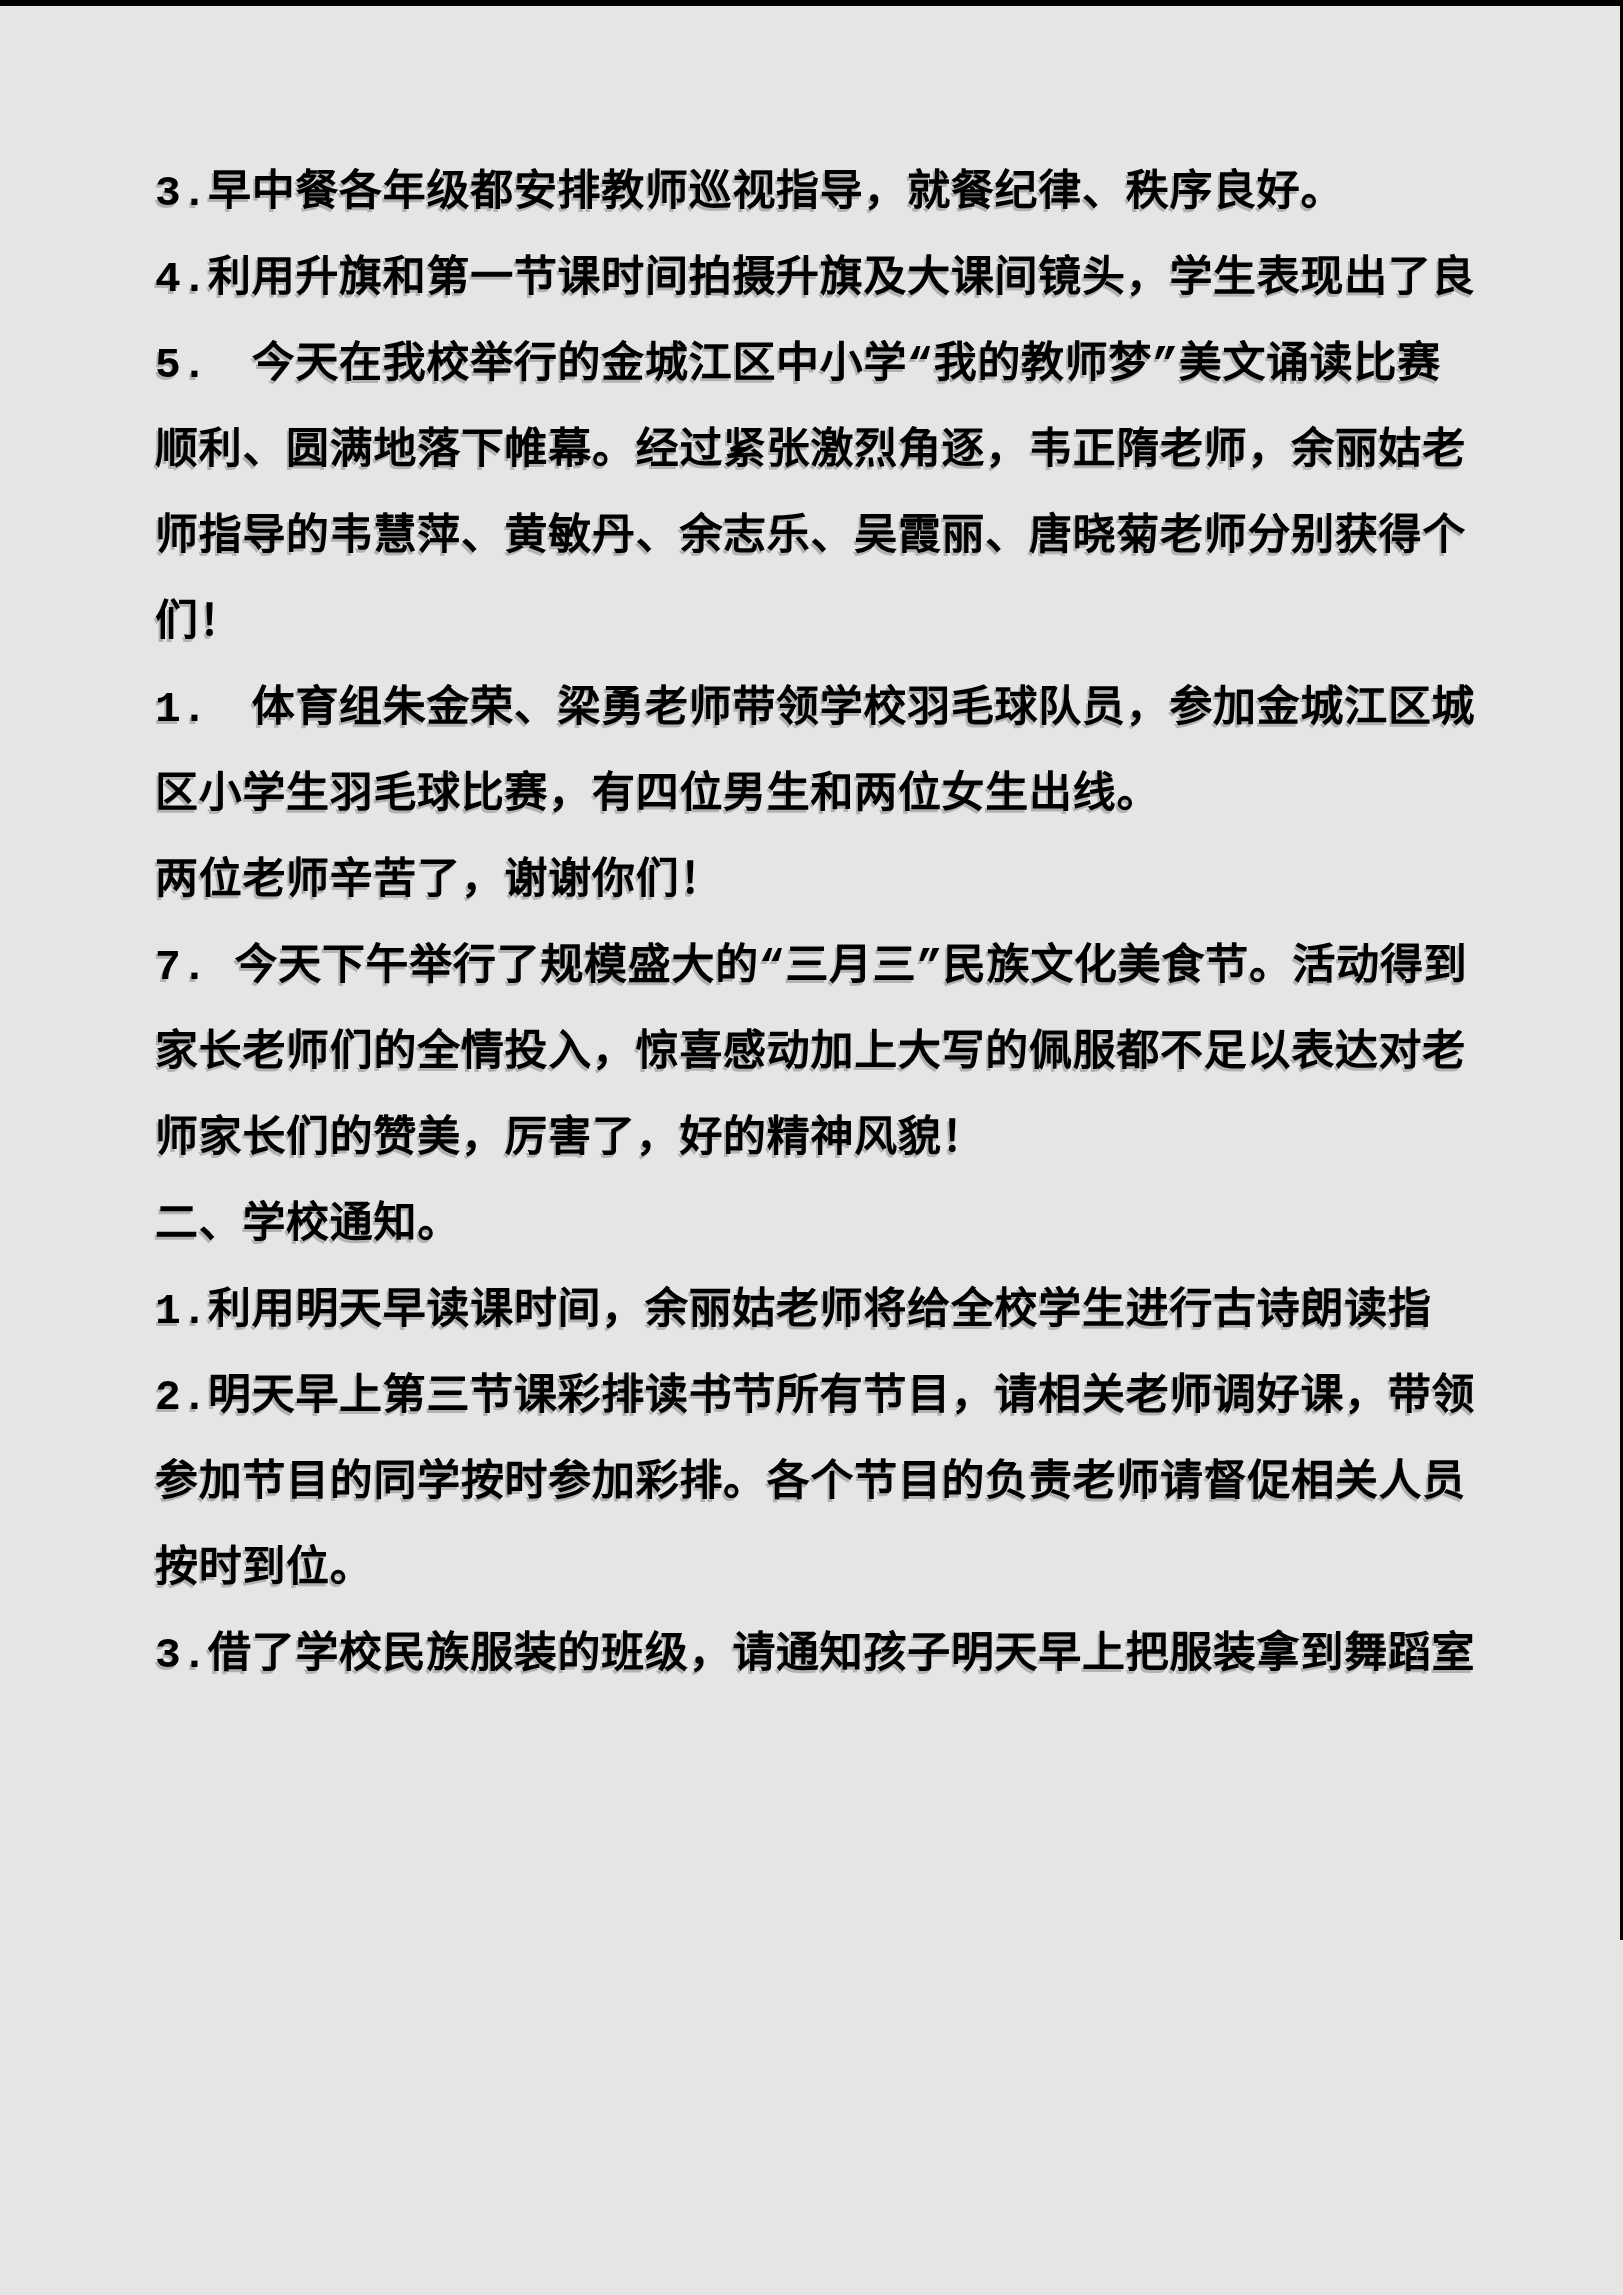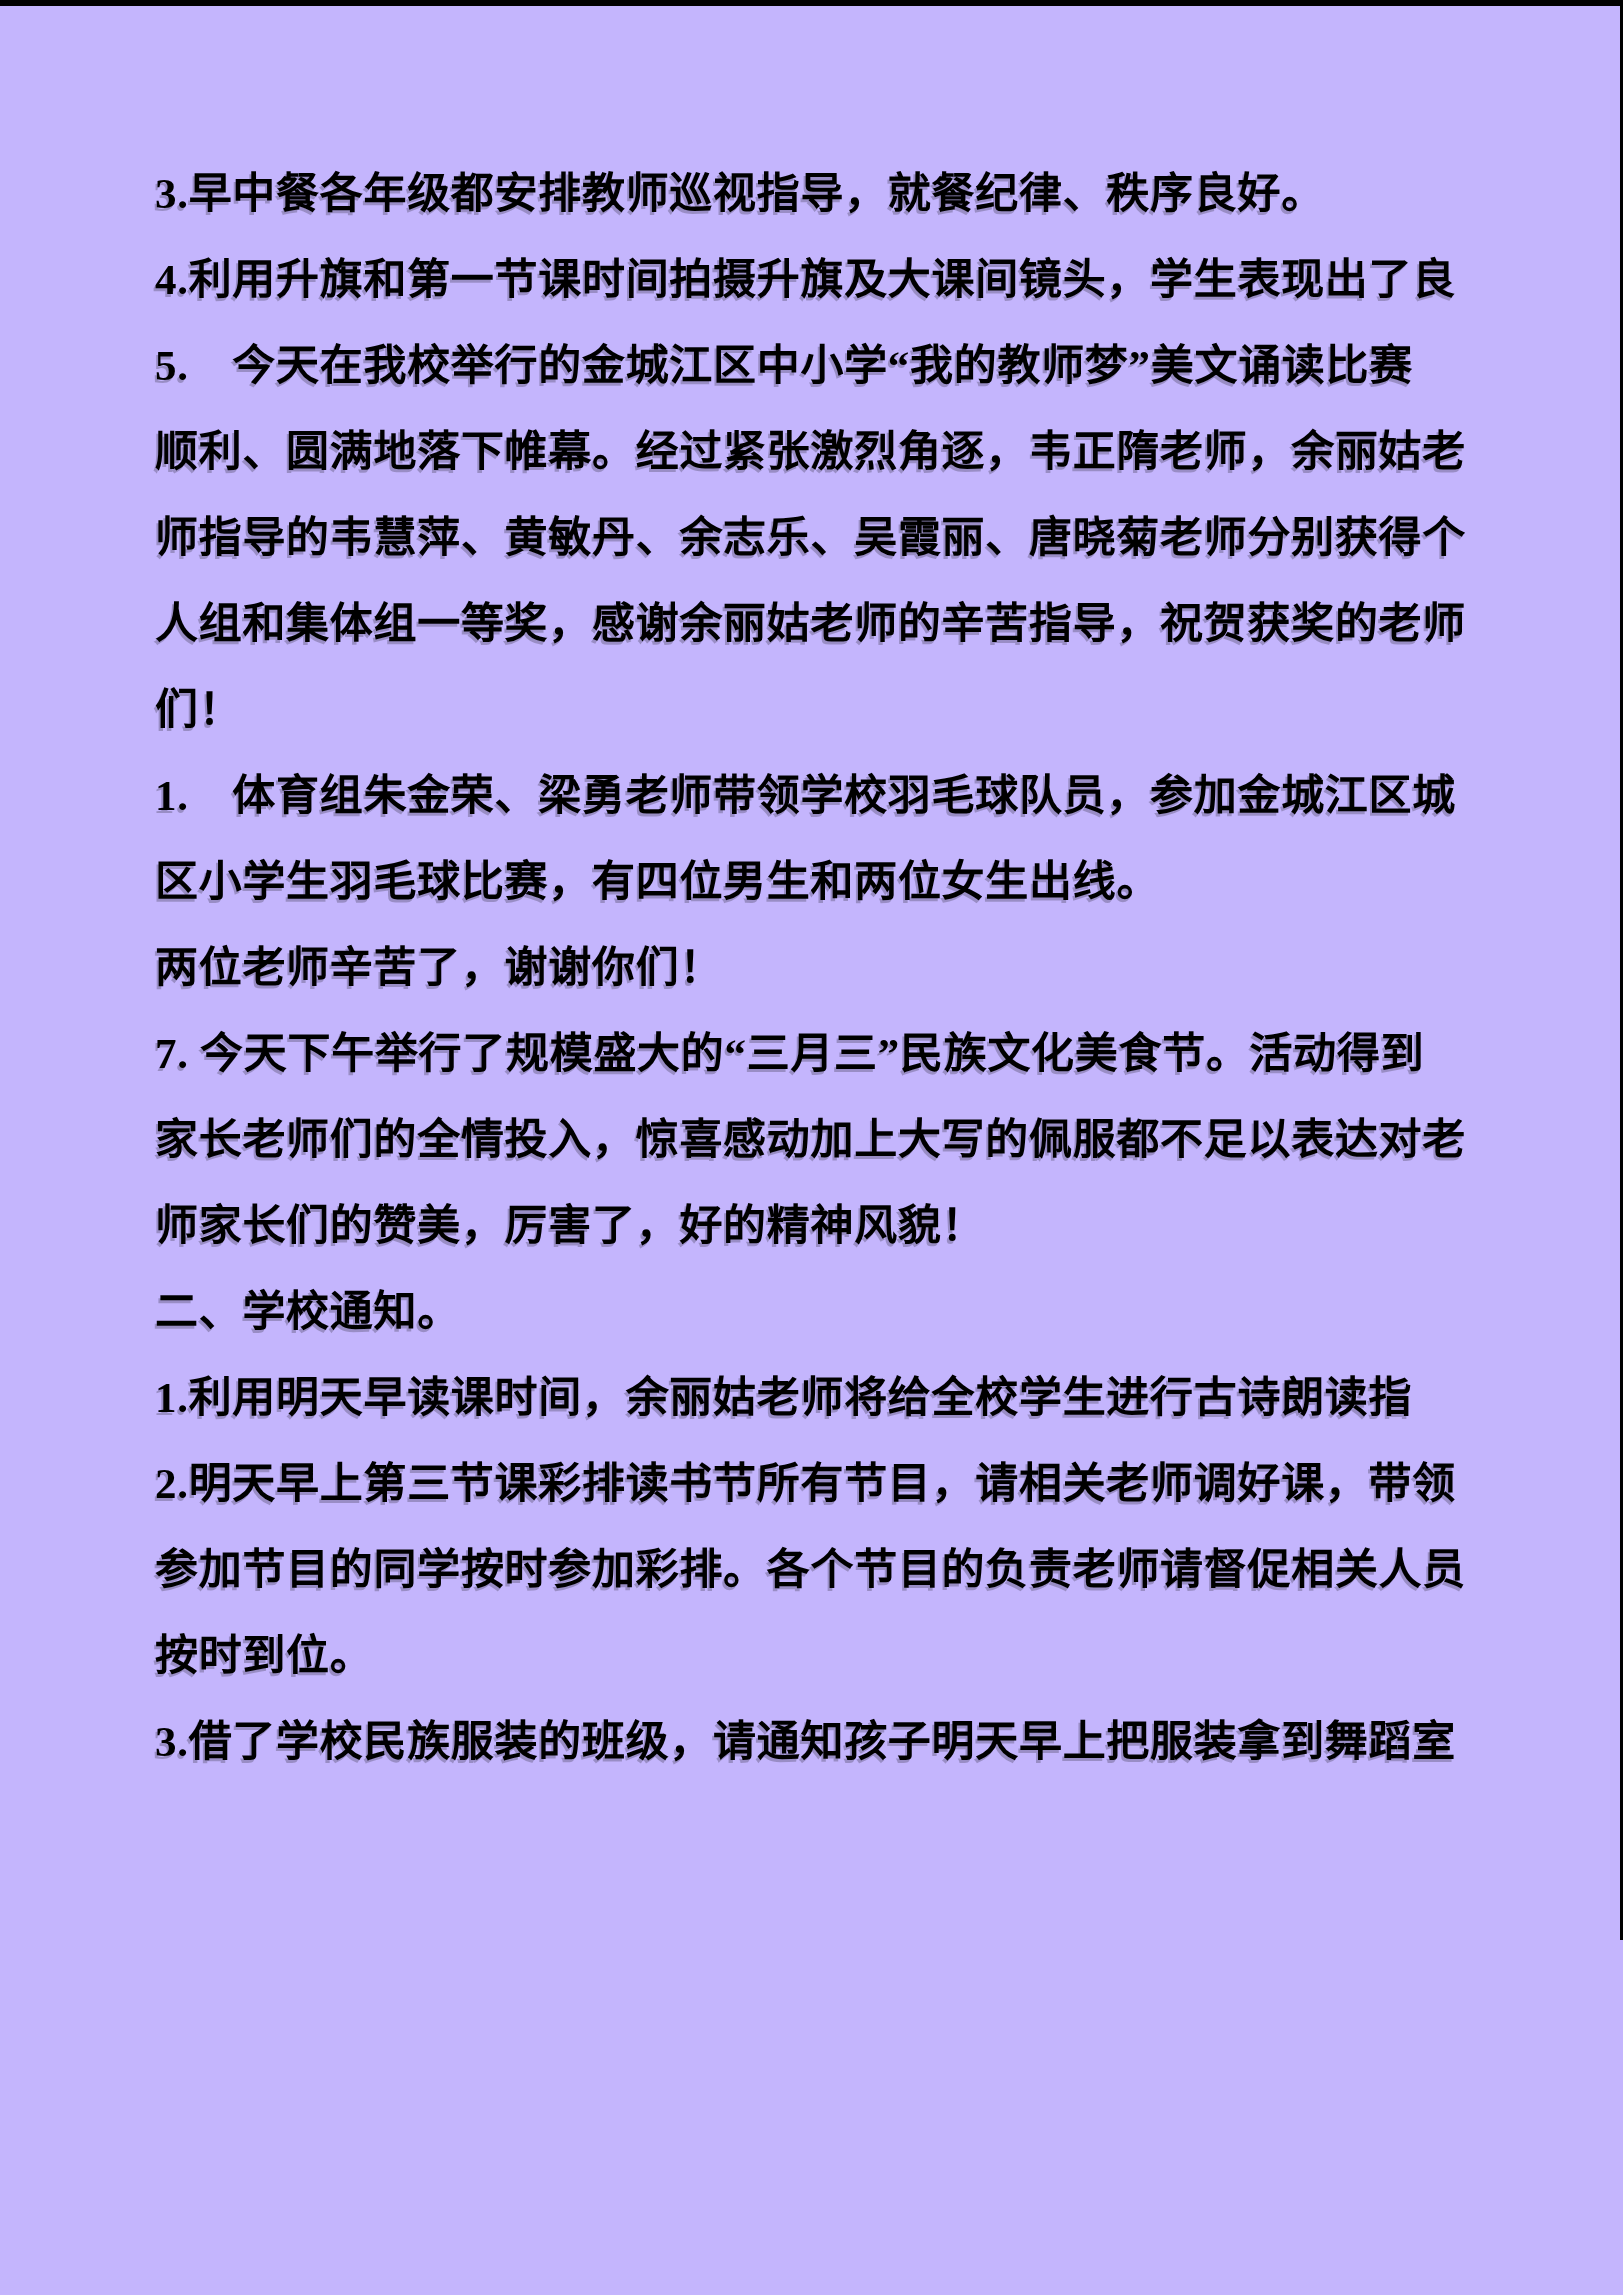--- a/index.html
+++ b/index.html
@@ -4,23 +4,23 @@
 <style>
   html, body {
     margin: 0;
     padding: 0;
     background: #ffffff;
   }
   .page {
     position: relative;
     width: 1623px;
     height: 2295px;
-    background: #c4b5fd;
+    background: #e5e5e5;
     overflow: hidden;
-    font-family: Liberation Serif, serif;
+    font-family: Liberation Mono, monospace;
   }
   .page-top-border {
     position: absolute;
     top: 0;
     left: 0;
     width: 1623px;
     height: 6.1px;
     background: #000000;
   }
   .page-right-border {
@@ -53,21 +53,20 @@
 
 <div class="page">
   <div class="page-top-border"></div>
   <div class="page-right-border"></div>
   <div class="doc-body">
       <div class="line">3.早中餐各年级都安排教师巡视指导，就餐纪律、秩序良好。</div>
       <div class="line">4.利用升旗和第一节课时间拍摄升旗及大课间镜头，学生表现出了良</div>
       <div class="line">5.　今天在我校举行的金城江区中小学“我的教师梦”美文诵读比赛</div>
       <div class="line">顺利、圆满地落下帷幕。经过紧张激烈角逐，韦正隋老师，余丽姑老</div>
       <div class="line">师指导的韦慧萍、黄敏丹、余志乐、吴霞丽、唐晓菊老师分别获得个</div>
-      <div class="line">人组和集体组一等奖，感谢余丽姑老师的辛苦指导，祝贺获奖的老师</div>
       <div class="line">们！</div>
       <div class="line">1.　体育组朱金荣、梁勇老师带领学校羽毛球队员，参加金城江区城</div>
       <div class="line">区小学生羽毛球比赛，有四位男生和两位女生出线。</div>
       <div class="line">两位老师辛苦了，谢谢你们！</div>
       <div class="line">7. 今天下午举行了规模盛大的“三月三”民族文化美食节。活动得到</div>
       <div class="line">家长老师们的全情投入，惊喜感动加上大写的佩服都不足以表达对老</div>
       <div class="line">师家长们的赞美，厉害了，好的精神风貌！</div>
       <div class="line">二、学校通知。</div>
       <div class="line">1.利用明天早读课时间，余丽姑老师将给全校学生进行古诗朗读指</div>
       <div class="line">2.明天早上第三节课彩排读书节所有节目，请相关老师调好课，带领</div>

